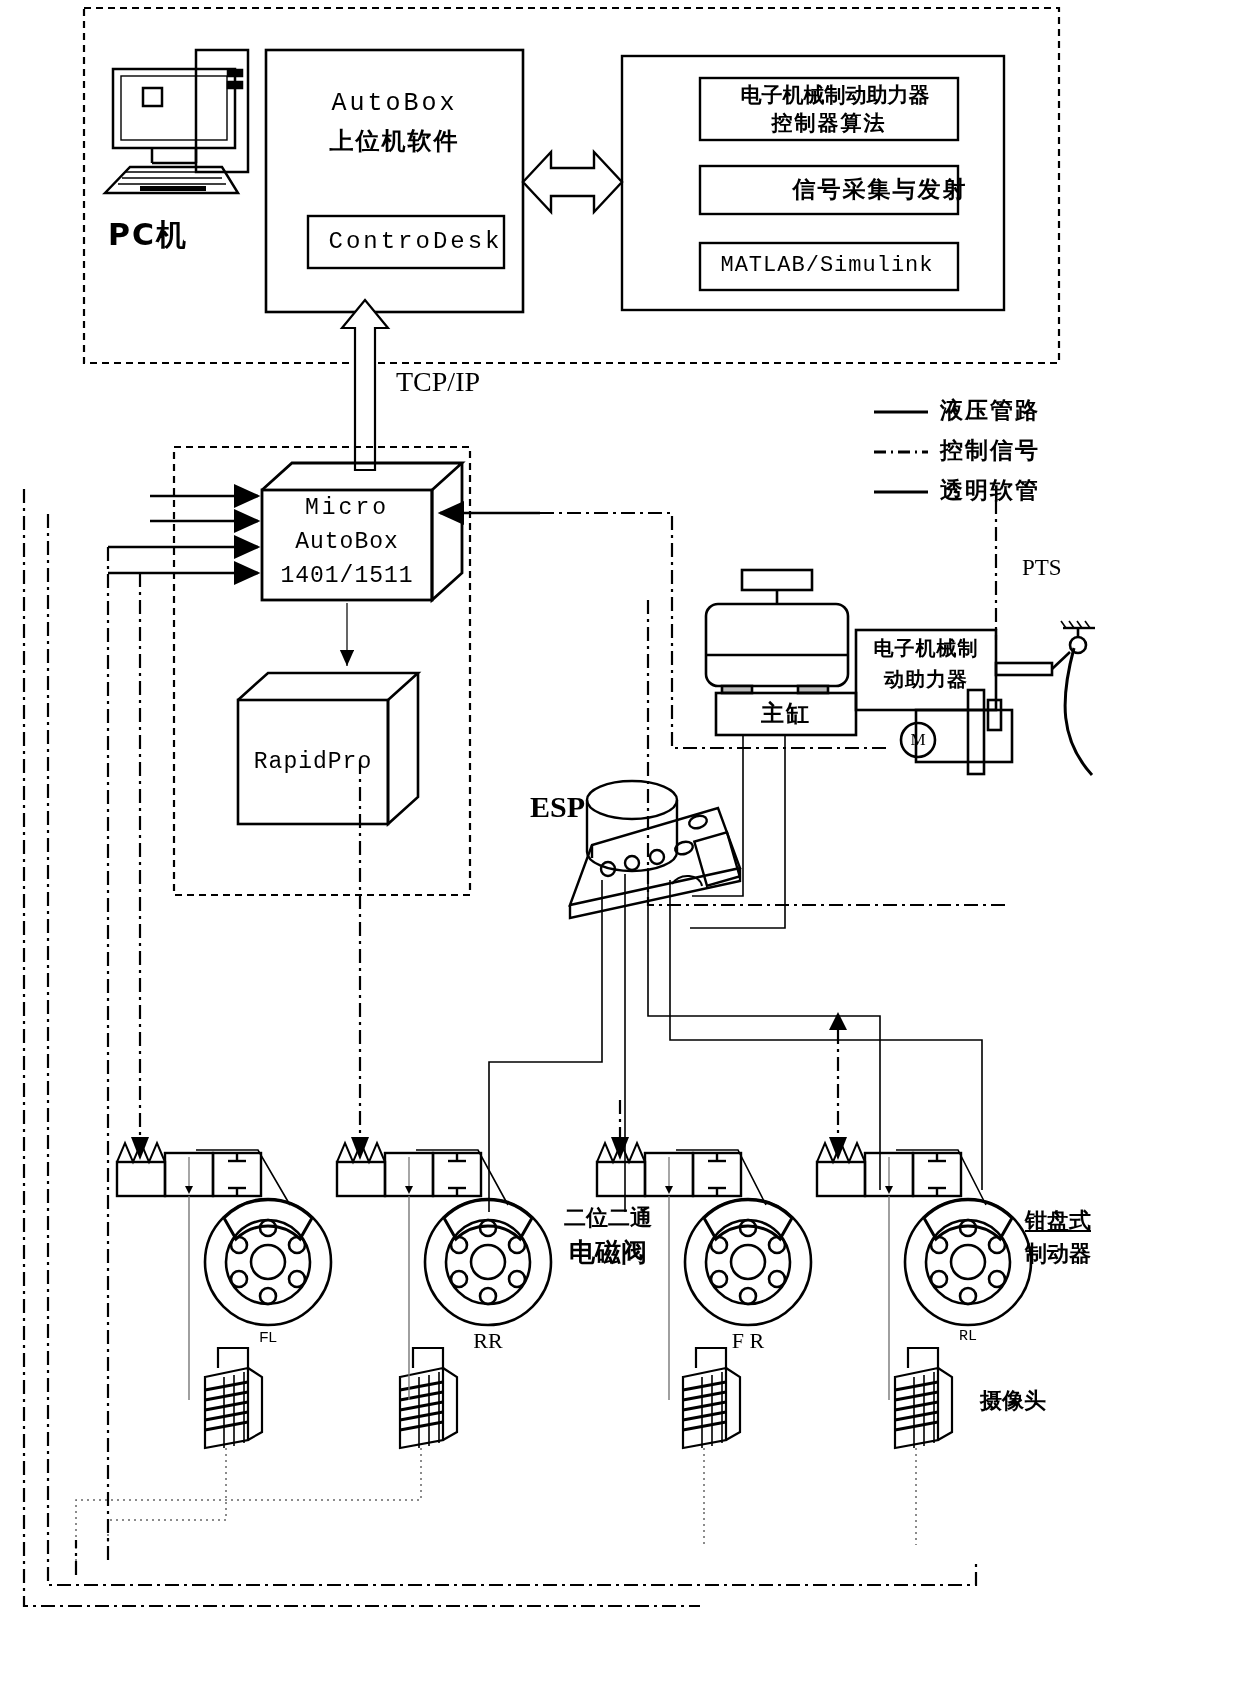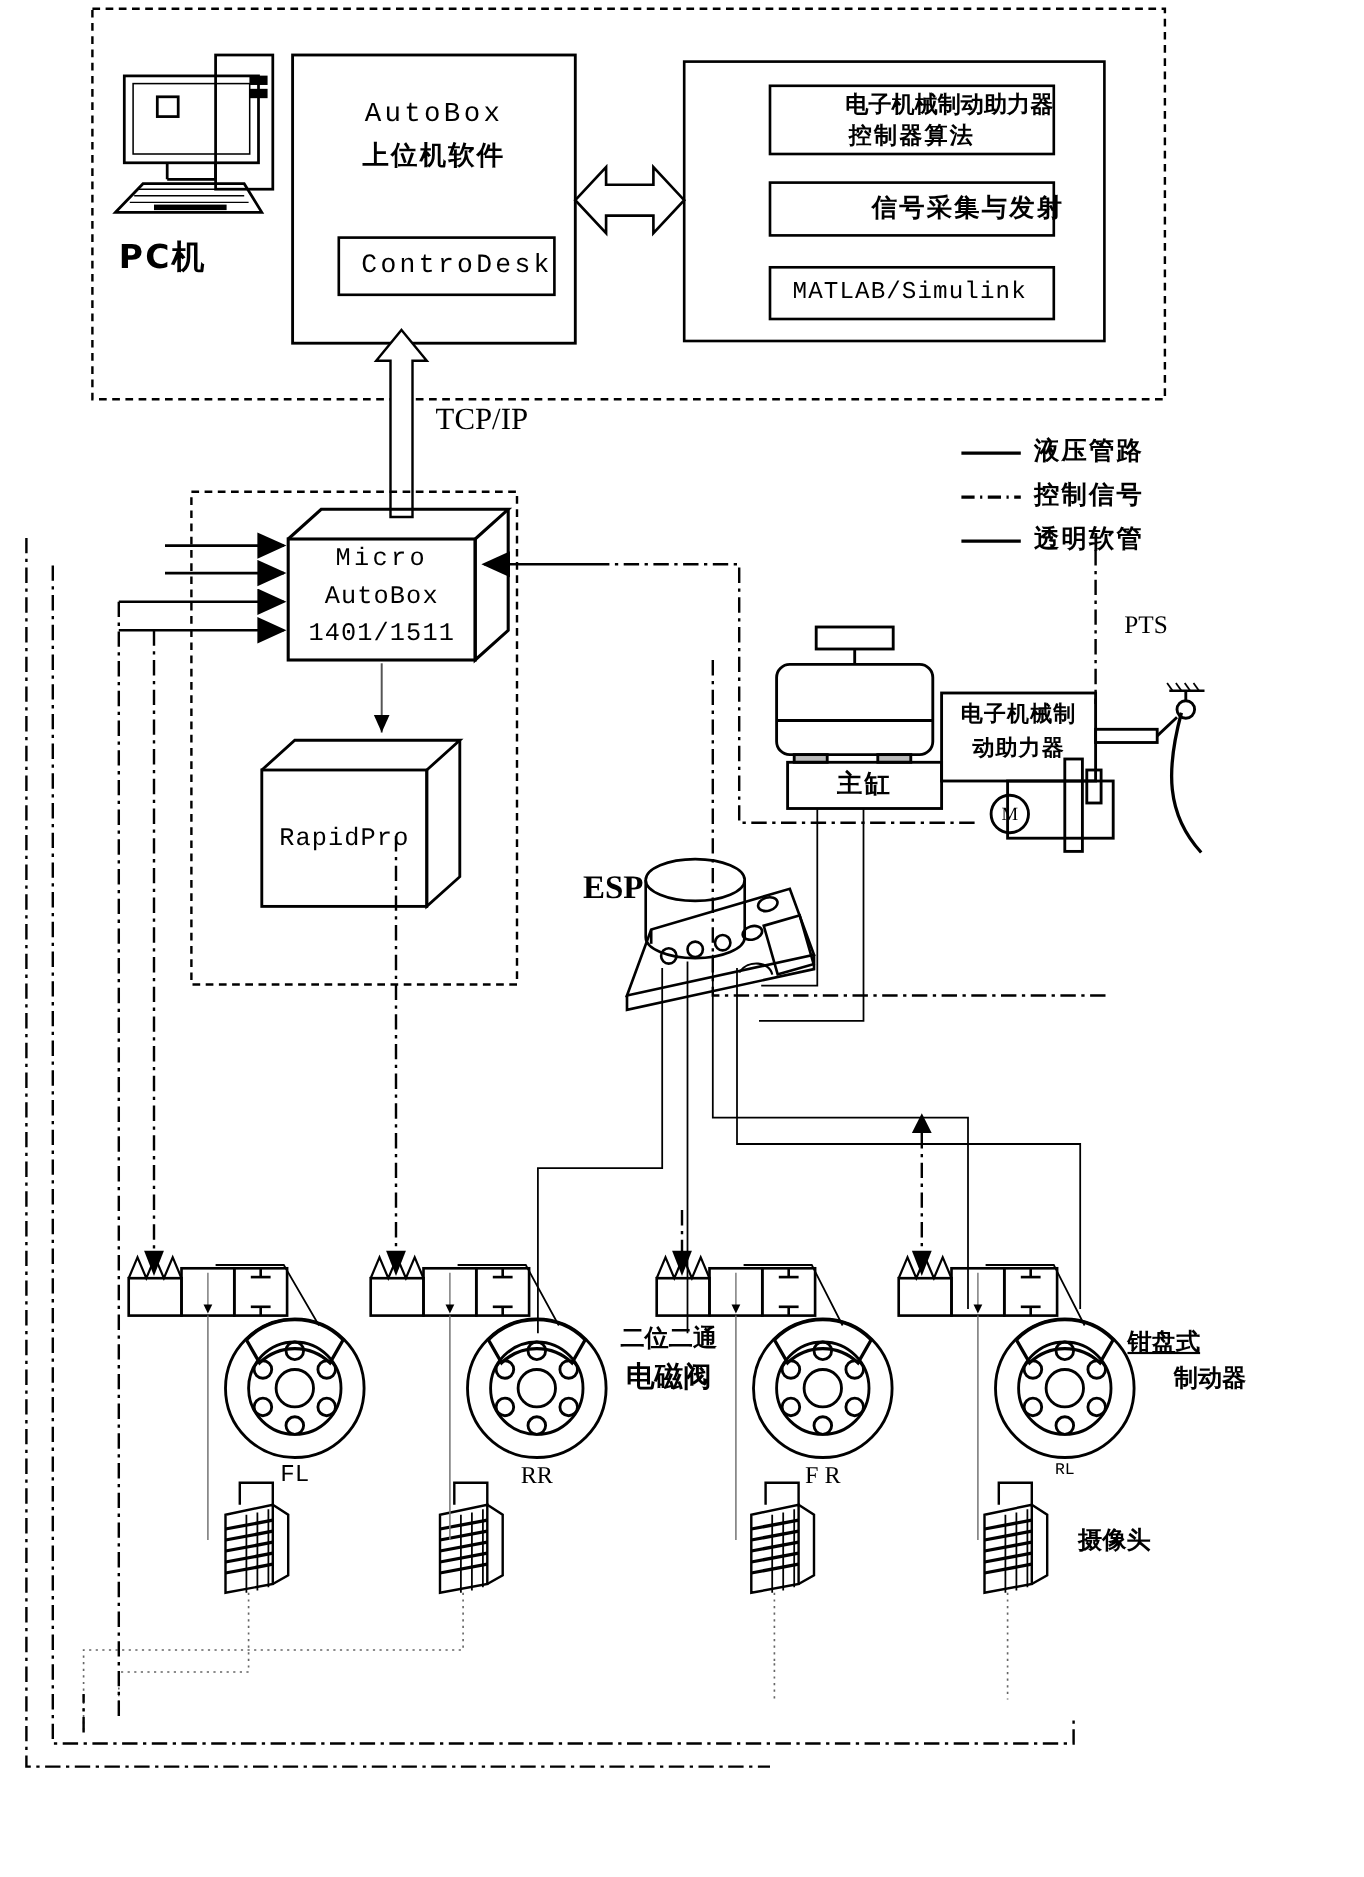--- a/index.html
+++ b/index.html
@@ -345,21 +345,21 @@
 
     </g>
   </svg>
 
   <div class="lbl cjk" style="left:108px;top:218px;font-size:30px;">PC机</div>
 
   <div class="lbl mono ctr" style="left:266px;top:90px;width:257px;font-size:25px;">AutoBox</div>
   <div class="lbl cjk ctr" style="left:266px;top:128px;width:257px;font-size:24px;">上位机软件</div>
   <div class="lbl mono ctr" style="left:308px;top:228px;width:215px;font-size:24px;">ControDesk</div>
 
-  <div class="lbl cjk ctr" style="left:700px;top:83px;width:304px;font-size:21px;letter-spacing:0px;padding-left:11px;">电子机械制动助力器</div>
+  <div class="lbl cjk ctr" style="left:672px;top:83px;width:304px;font-size:21px;letter-spacing:0px;padding-left:11px;">电子机械制动助力器</div>
   <div class="lbl cjk ctr" style="left:700px;top:111px;width:258px;font-size:21px;">控制器算法</div>
   <div class="lbl cjk ctr" style="left:700px;top:176px;width:312px;font-size:23px;margin-left:24px;">信号采集与发射</div>
   <div class="lbl mono ctr" style="left:698px;top:253px;width:258px;font-size:22px;letter-spacing:1px;">MATLAB/Simulink</div>
 
   <div class="lbl" style="left:396px;top:366px;font-size:28px;font-family:'Liberation Serif',serif;">TCP/IP</div>
 
   <div class="lbl cjk" style="left:940px;top:397px;font-size:23px;">液压管路</div>
   <div class="lbl cjk" style="left:940px;top:437px;font-size:23px;">控制信号</div>
   <div class="lbl cjk" style="left:940px;top:477px;font-size:23px;">透明软管</div>
 
@@ -377,22 +377,22 @@
   <div class="lbl cjk ctr" style="left:856px;top:668px;width:140px;font-size:20px;letter-spacing:1px;">动助力器</div>
 
   <div class="lbl ctr" style="left:904px;top:730px;width:28px;font-size:17px;font-family:'Liberation Serif',serif;">M</div>
 
   <div class="lbl" style="left:1022px;top:555px;font-size:23px;font-family:'Liberation Serif',serif;">PTS</div>
 
   <div class="lbl cjk ctr" style="left:550px;top:1205px;width:116px;font-size:22px;letter-spacing:0px;">二位二通</div>
   <div class="lbl cjk ctr" style="left:550px;top:1238px;width:116px;font-size:26px;letter-spacing:0px;">电磁阀</div>
 
   <div class="lbl cjk ctr" style="left:1008px;top:1208px;width:100px;font-size:22px;letter-spacing:0px;text-decoration:underline;">钳盘式</div>
-  <div class="lbl cjk ctr" style="left:1008px;top:1241px;width:100px;font-size:22px;letter-spacing:0px;padding-left:42px;">制动器</div>
+  <div class="lbl cjk ctr" style="left:1008px;top:1241px;width:100px;font-size:22px;letter-spacing:0px;">制动器</div>
 
   <div class="lbl cjk" style="left:980px;top:1388px;font-size:22px;letter-spacing:0px;">摄像头</div>
 
-  <div class="lbl ctr" style="left:238px;top:1328px;width:60px;font-size:22px;font-family:Liberation Mono, monospace;">FL</div>
+  <div class="lbl ctr" style="left:238px;top:1328px;width:60px;font-size:15px;font-family:Liberation Sans, sans-serif;">FL</div>
   <div class="lbl ctr" style="left:458px;top:1328px;width:60px;font-size:22px;font-family:'Liberation Serif',serif;">RR</div>
   <div class="lbl ctr" style="left:718px;top:1328px;width:60px;font-size:22px;font-family:'Liberation Serif',serif;">F R</div>
   <div class="lbl ctr" style="left:938px;top:1328px;width:60px;font-size:15px;font-family:Liberation Mono, monospace;">RL</div>
 
 </div>
 
 </body></html>

